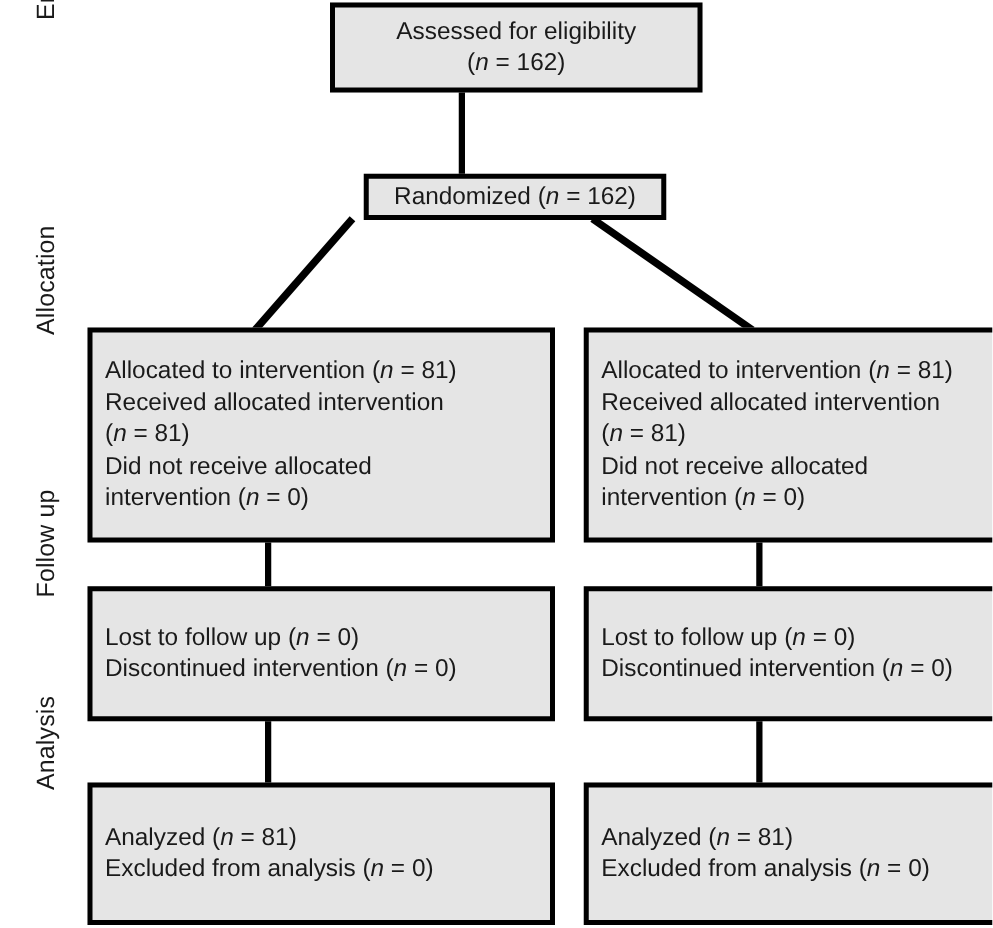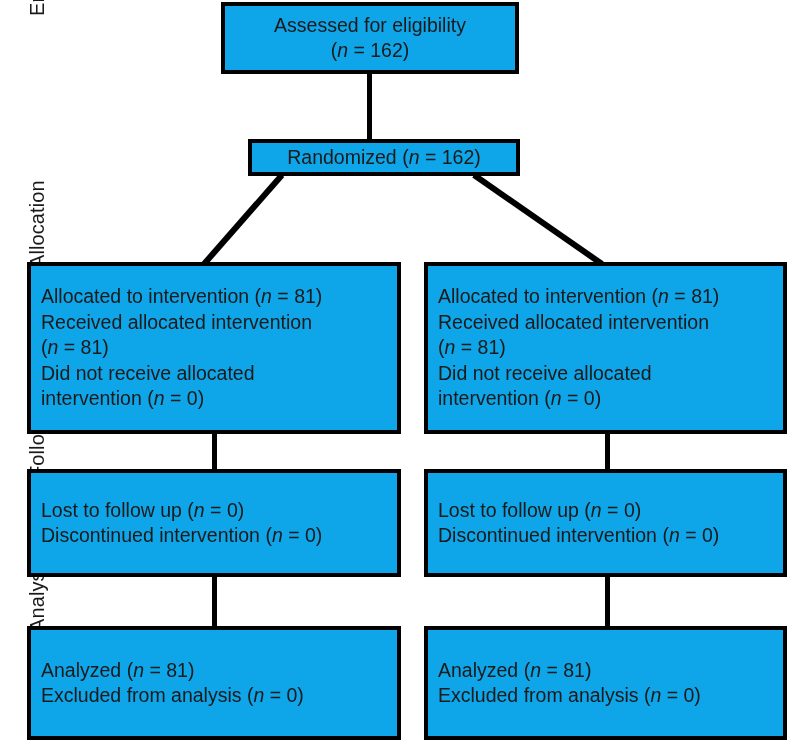--- a/index.html
+++ b/index.html
@@ -32,25 +32,26 @@
     position: absolute;
     transform-origin: 0 0;
     transform: rotate(-90deg);
     display: block;
   }
 
   
   .node-box {
     position: absolute;
     box-sizing: border-box;
-    background: #0ea5e9;
+    background: #e5e5e5;
     border: 4px solid #000000;
     display: flex;
     align-items: center;
     z-index: 3;
+    margin-left: 43px;
   }
   .node-box.center-text {
     justify-content: center;
     text-align: center;
   }
   .node-text {
     font-size: 19.5px;
     line-height: 25.5px;
     color: #1a1a1a;
     white-space: pre-line;
@@ -117,21 +118,21 @@
   <div class="vline" style="left:605px; top:431px; height:42px;"></div>
 
   <div class="vline" style="left:212px; top:573px; height:57px;"></div>
   <div class="vline" style="left:605px; top:573px; height:57px;"></div>
 
   <div class="node-box center-text" style="left:221px; top:2px; width:298px; height:72px;">
     <div class="node-text">Assessed for eligibility
 (<em>n</em> = 162)</div>
   </div>
 
-  <div class="node-box center-text thin" style="left:248px; top:139px; width:272px; height:37px;">
+  <div class="node-box center-text thin" style="left:248px; top:139px; width:242px; height:37px;">
     <div class="node-text">Randomized (<em>n</em> = 162)</div>
   </div>
 
   <div class="node-box" style="left:27px; top:262px; width:374px; height:172px;">
     <div class="node-text pad-left">Allocated to intervention (<em>n</em> = 81)
 Received allocated intervention
 (<em>n</em> = 81)
 Did not receive allocated
 intervention (<em>n</em> = 0)</div>
   </div>

